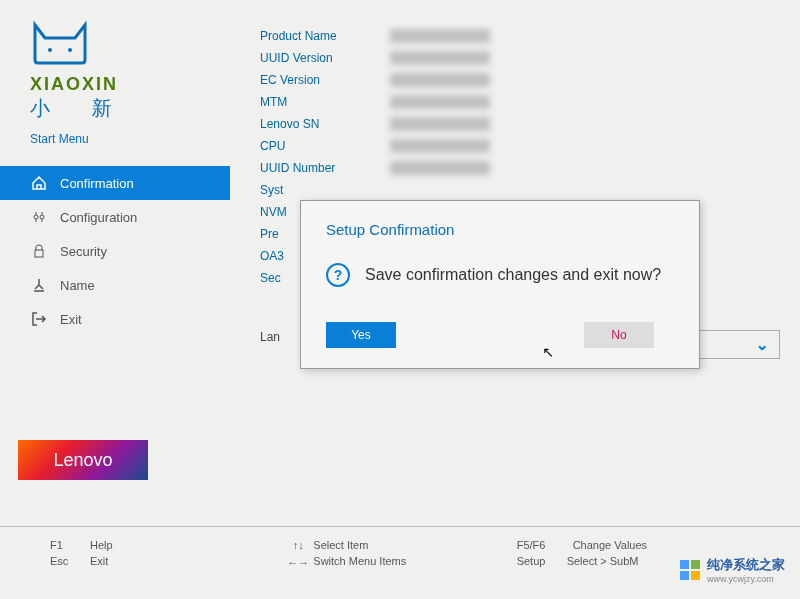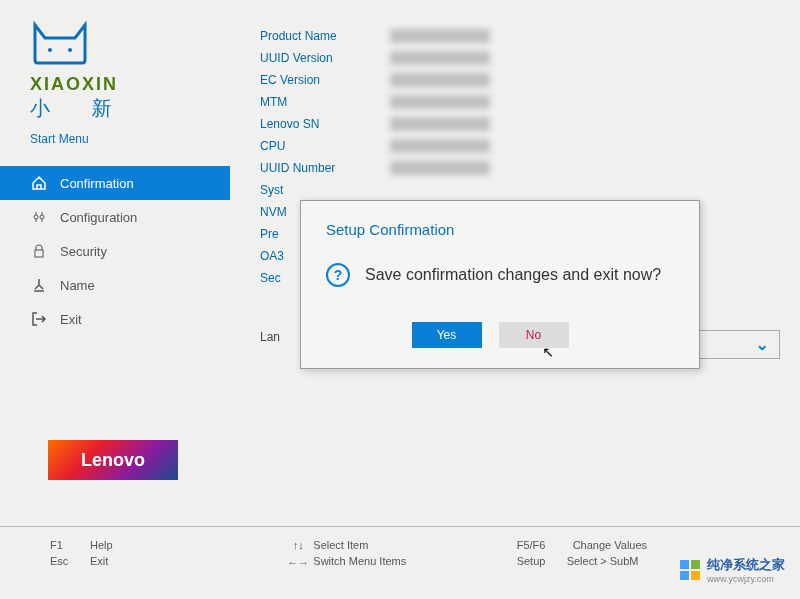--- a/index.html
+++ b/index.html
@@ -22,34 +22,34 @@
     
     .main-area { position: absolute; left: 260px; top: 25px; width: 520px; }
     .info-row { display: flex; padding: 4px 0; font-size: 12px; color: #0369a1; }
     .info-label { width: 130px; }
     .blur-box { background: #c0c0c0; width: 100px; height: 14px; display: inline-block; filter: blur(3px); }
     
     .lang-row { position: absolute; left: 260px; top: 330px; width: 520px; display: flex; }
     .lang-select { margin-left: 130px; border: 1px solid #aaa; padding: 4px 10px; width: 370px; display: flex; justify-content: flex-end; cursor: pointer; }
     .chevron { color: #0a7fd8; font-weight: bold; }
     
-    .lenovo-badge { position: absolute; left: 48px; top: 440px; width: 130px; height: 40px; background: linear-gradient(135deg, #ff6b00, #e61e2b, #8b1a9e, #1a4b8e); display: flex; align-items: center; justify-content: center; color: #fff; font-size: 18px; font-weight: bold; }
+    .lenovo-badge { position: absolute; left: 18px; top: 440px; width: 130px; height: 40px; background: linear-gradient(135deg, #ff6b00, #e61e2b, #8b1a9e, #1a4b8e); display: flex; align-items: center; justify-content: center; color: #fff; font-size: 18px; font-weight: normal; }
     
     .footer { position: absolute; bottom: 20px; left: 0; width: 100%; padding: 10px 50px; border-top: 1px solid #bbb; display: flex; font-size: 11px; color: #555; }
     .footer-col { flex: 1; }
     .footer-row { display: flex; padding: 2px 0; }
     .footer-key { width: 40px; }
     .footer-icon { width: 30px; display: inline-flex; justify-content: center; }
     
     .dialog-overlay { position: absolute; left: 300px; top: 200px; width: 400px; background: #f5f5f3; border: 1px solid #999; box-shadow: 2px 2px 8px rgba(0,0,0,0.2); padding: 20px 25px; }
     .dialog-title { color: #0a6fb8; font-size: 15px; margin-bottom: 25px; }
     .dialog-body { display: flex; align-items: center; margin-bottom: 35px; }
     .dialog-icon { width: 24px; height: 24px; border: 2px solid #0a7fd8; border-radius: 50%; color: #0a7fd8; display: flex; align-items: center; justify-content: center; font-weight: bold; margin-right: 15px; font-size: 14px; }
     .dialog-msg { font-size: 16px; color: #333; }
-    .dialog-buttons { display: flex; justify-content: center; gap: 17px; padding-right: 20px; }
+    .dialog-buttons { display: flex; justify-content: space-between; gap: 17px; padding-right: 20px; }
     .btn { width: 70px; padding: 6px 0; text-align: center; font-size: 12px; cursor: pointer; border: none; }
     .btn-primary { background: #0a7fd8; color: #fff; }
     .btn-secondary { background: #ddd; color: #be185d; }
     .cursor-arrow { position: absolute; right: 145px; bottom: 8px; font-size: 14px; color: #000; }
     
     .watermark { position: absolute; right: 15px; bottom: 15px; display: flex; align-items: center; font-size: 13px; color: #2a5fa8; font-weight: bold; justify-content: center; }
     .wm-logo { width: 24px; height: 24px; margin-right: 5px; }
     .wm-url { font-size: 9px; color: #888; display: block; font-weight: normal; }
   </style>
 </head>

